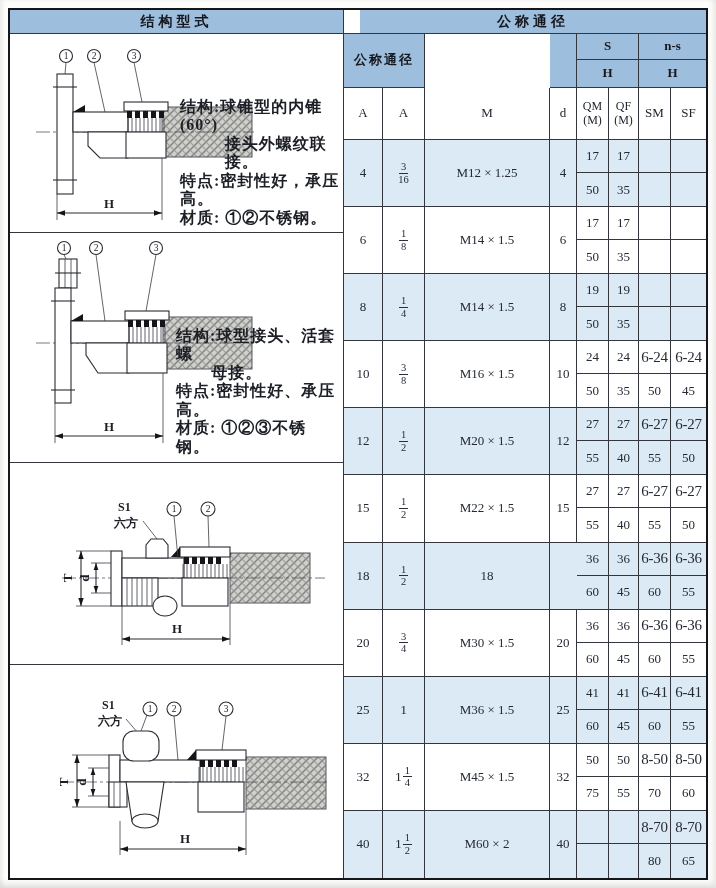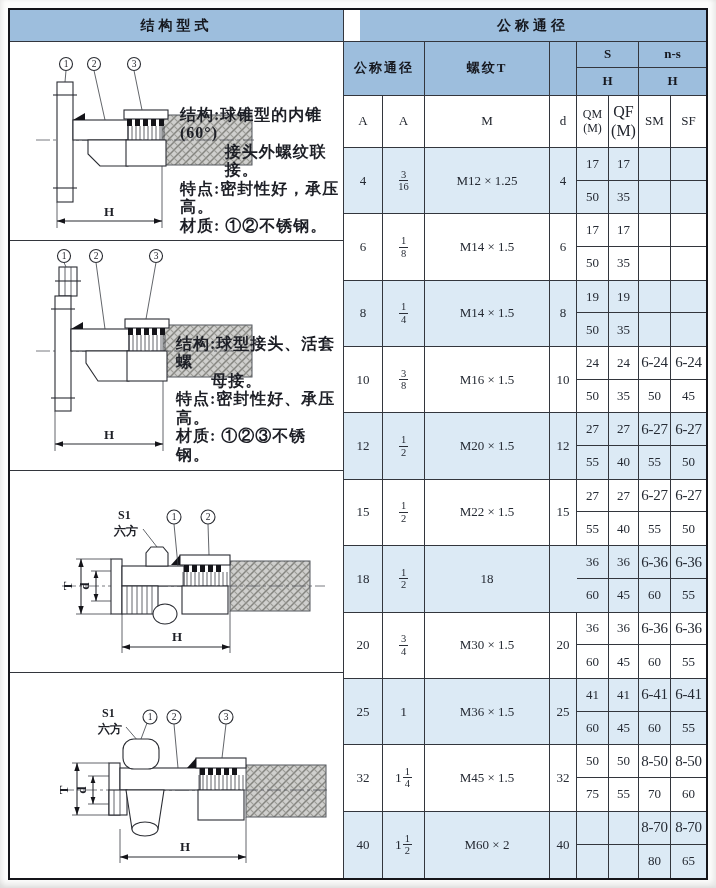--- a/index.html
+++ b/index.html
@@ -1,21 +1,21 @@
 <!DOCTYPE html>
 <html><head>
 <meta charset="utf-8">
 <style>
   * { margin:0; padding:0; box-sizing:border-box; }
   html,body { background:#ffffff; }
   body { font-family:"Liberation Serif","DejaVu Serif",serif; color:#22262e; }
   .sheet { position:relative; width:716px; height:888px; background:#fdfdfc; overflow:hidden;
            box-shadow: inset -2px -4px 6px rgba(0,0,0,0.10), inset 3px 0 4px rgba(0,0,0,0.05); }
   .tbl { position:absolute; left:8px; top:8px; width:700px; height:872px; border:2px solid #15151a; background:#fff; display:flex; flex-direction:column; }
-  .band { height:32px; display:flex; border-bottom:1px solid #33363d;gap:16px; }
+  .band { height:24px; display:flex; border-bottom:1px solid #33363d;gap:16px; }
   .band-cell { background:#9dbedd; display:flex; align-items:center; justify-content:center;
                font-weight:bold; font-size:14px; letter-spacing:4px; color:#16181f; }
   .band-left { width:334px; border-right:1px solid #33363d; }
   .band-right { flex:1; }
   .content { flex:1; display:flex; min-height:0; }
   .leftcol { width:334px; border-right:1px solid #33363d; display:flex; flex-direction:column; }
   .panel { position:relative; border-bottom:1px solid #33363d; background:#fff; overflow:hidden; }
   .panel:last-child { border-bottom:none; }
   .p1 { height:199px; } .p2 { height:230px; } .p3 { height:202px; } .p4 { flex:1; }
   .notes { position:absolute; font-size:16px; line-height:18.5px; font-weight:600; color:#1d1f26; letter-spacing:1px; }
@@ -32,21 +32,21 @@
   .hc.noborder-r { border-right:none; }
   .g-nominal { grid-column:1/3; grid-row:1/3; letter-spacing:2px; }
   .g-thread  { grid-column:3/4; grid-row:1/3; letter-spacing:2px; }
   .g-dtop    { grid-column:4/5; grid-row:1/3; }
   .g-s  { grid-column:5/7; grid-row:1/2; }
   .g-ns { grid-column:7/9; grid-row:1/2; }
   .g-h1 { grid-column:5/7; grid-row:2/3; }
   .g-h2 { grid-column:7/9; grid-row:2/3; }
   .g-a1 { grid-column:1; grid-row:3; } .g-a2 { grid-column:2; grid-row:3; }
   .g-m  { grid-column:3; grid-row:3; } .g-d  { grid-column:4; grid-row:3; }
-  .g-qm { grid-column:5; grid-row:3; font-size:12px; } .g-qf { grid-column:6; grid-row:3; font-size:16px; }
+  .g-qm { grid-column:5; grid-row:3; font-size:12px; } .g-qf { grid-column:6; grid-row:3; font-size:12px; }
   .g-sm { grid-column:7; grid-row:3; } .g-sf { grid-column:8; grid-row:3; }
   .rows { flex:1; display:grid; grid-auto-rows:1fr; min-height:0; }
   .trow { display:grid; grid-template-columns:39px 42px 125px 27px 32px 30px 32px 1fr;
           grid-template-rows:1fr 1fr; border-bottom:1px solid #33363d; background:#fff; }
   .trow:last-child { border-bottom:none; }
   .trow.alt { background:#dceaf5; }
   .tc { border-right:1px solid #33363d; display:flex; align-items:center; justify-content:center;
         font-size:13px; color:#252a33; }
   .tc.span2 { grid-row:1/3; }
   .tc.top { grid-row:1; border-bottom:1px solid #33363d; }
@@ -355,21 +355,20 @@
               <text class="cnum" x="216" y="47.3" text-anchor="middle">3</text>
               <line class="thin" x1="216" y1="51" x2="212" y2="85"></line>
             </g>
           </svg>
         </div>
       </div>
 
       <div class="rightcol">
         <div class="thead">
           <div class="hc blue g-nominal">公称通径</div>
-          <div class="hc blue g-thread">螺纹T</div>
           <div class="hc blue g-dtop"></div>
           <div class="hc blue g-s">S</div>
           <div class="hc blue g-ns noborder-r">n-s</div>
           <div class="hc blue g-h1">H</div>
           <div class="hc blue g-h2 noborder-r">H</div>
           <div class="hc g-a1">
               <span>A</span>
             </div>
           <div class="hc g-a2">
               <span>A</span>

